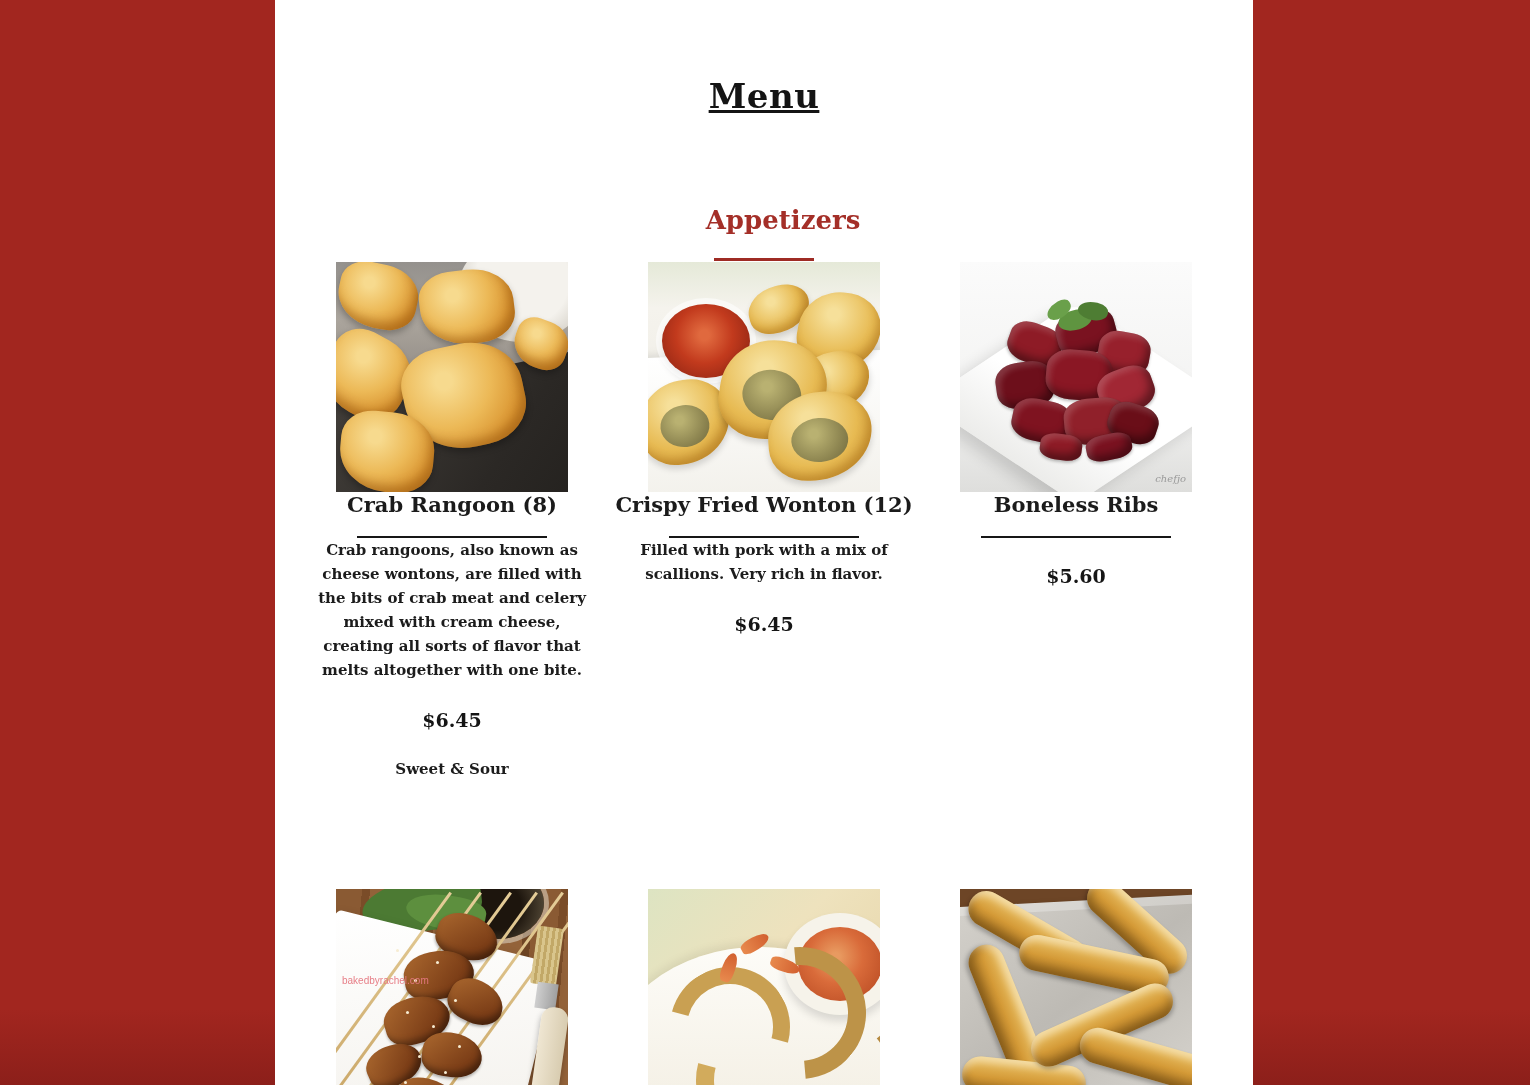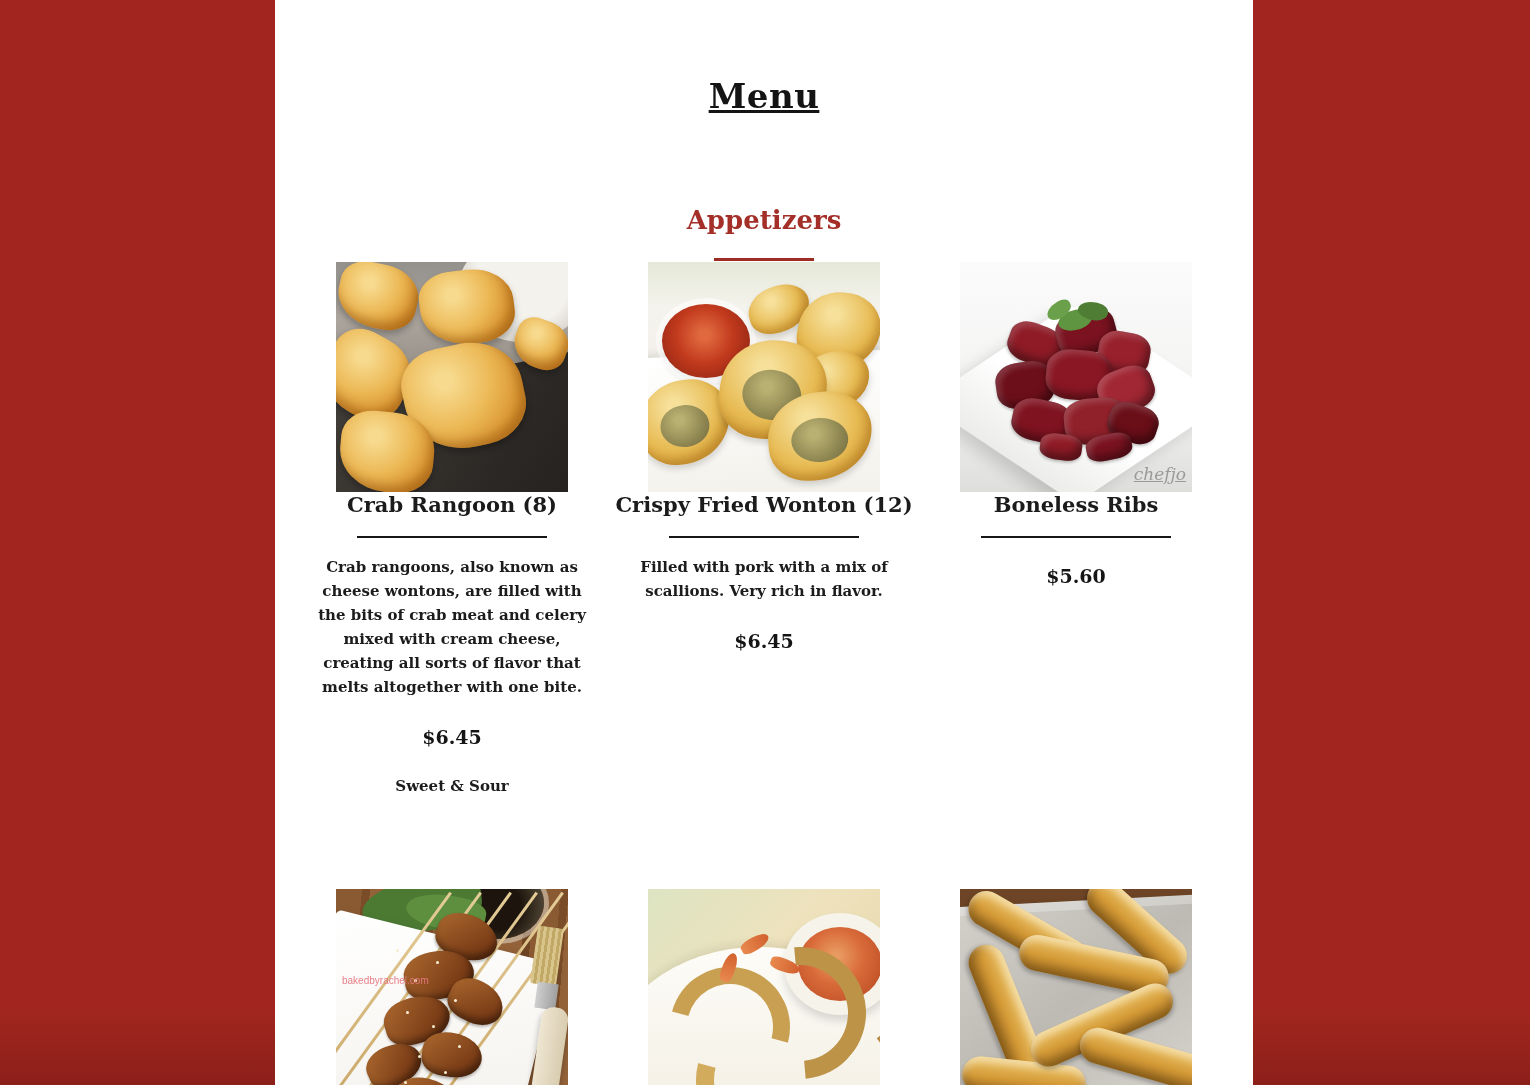--- a/index.html
+++ b/index.html
@@ -14,33 +14,33 @@
   .disclaimer{
     position:absolute;left:12px;top:4px;width:430px;margin:0;
     font-family:"Liberation Sans",sans-serif;font-size:15px;line-height:20px;color:#666664;
   }
   .menu-title{
     position:absolute;top:76px;left:0;width:100%;margin:0;text-align:center;
     font-size:34px;font-weight:bold;color:#141414;letter-spacing:.5px;text-decoration:underline;
   }
   .section-title{
     position:absolute;top:205px;left:0;width:100%;margin:0;text-align:center;
-    font-size:26px;font-weight:bold;color:#a42f28;
+    font-size:26px;font-weight:bold;color:#a42f28;padding-left:19px;
   }
   .section-divider{
     position:absolute;top:258px;left:50%;margin-left:-50px;width:100px;height:3px;background:#9e2b24;
   }
   .row{position:absolute;left:0;width:100%;display:flex;justify-content:center;}
   .row1{top:262px;}
   .row2{top:889px;}
   .col{width:312px;display:flex;flex-direction:column;align-items:center;}
   .photo{width:232px;height:230px;position:relative;overflow:hidden;background:#ddd;}
   .item-title{font-size:21px;font-weight:bold;color:#1b1b1b;text-align:left;white-space:nowrap;}
   .item-divider{margin-top:19px;width:190px;height:2px;background:#161616;}
-  .item-desc{margin-top:17px;width:274px;font-size:15px;line-height:24px;font-weight:bold;color:#1c1c1c;text-align:center;}
+  .item-desc{width:274px;font-size:15px;line-height:24px;font-weight:bold;color:#1c1c1c;text-align:center;}
   .item-price{margin-top:27px;font-size:19px;font-weight:bold;color:#151515;}
   .item-note{margin-top:29px;font-size:15px;font-weight:bold;color:#1c1c1c;}
 
   
   .s{position:absolute;}
 
   
   .p1{background:linear-gradient(180deg,#94918d 0%,#aba59d 25%,#8e8881 55%,#6f6a62 100%);}
   .bowl1{right:-18px;top:-26px;width:128px;height:106px;border-radius:50%;
     background:radial-gradient(ellipse at 50% 42%,#f4f2ed 52%,#dbd7cf 74%,#b7b2a8 100%);}
@@ -90,21 +90,21 @@
   .rF{left:138px;top:106px;width:56px;height:44px;transform:rotate(-20deg);background:#a12734;}
   .rG{left:52px;top:138px;width:60px;height:42px;transform:rotate(12deg);background:#7f1320;}
   .rH{left:104px;top:136px;width:64px;height:46px;transform:rotate(-5deg);background:#90202a;}
   .rI{left:148px;top:142px;width:50px;height:38px;transform:rotate(18deg);background:#6a0e18;}
   .rJ{left:80px;top:172px;width:42px;height:26px;transform:rotate(8deg);background:#8e1b26;}
   .rK{left:126px;top:172px;width:46px;height:26px;transform:rotate(-12deg);background:#7a1220;}
   .grn{border-radius:60% 40% 55% 45%;}
   .g3a{left:98px;top:48px;width:34px;height:20px;transform:rotate(-10deg);background:#5f9440;}
   .g3b{left:118px;top:40px;width:30px;height:18px;transform:rotate(15deg);background:#4e7d33;}
   .g3c{left:86px;top:40px;width:26px;height:16px;transform:rotate(-30deg);background:#6aa04a;}
-  .wm3{right:6px;bottom:8px;font-style:italic;color:#9a9a9a;font-size:17px;text-decoration:underline;}
+  .wm3{right:6px;bottom:8px;font-style:italic;color:#9a9a9a;font-size:10px;}
 
   
   .p4{background:repeating-linear-gradient(95deg,#8a5a33 0 26px,#7a4c28 26px 34px,#936239 34px 58px,#6e4423 58px 66px);}
   .plate4{left:-34px;top:44px;width:228px;height:260px;background:linear-gradient(160deg,#ffffff,#f0ede6);
     transform:rotate(14deg);border-radius:6px;box-shadow:0 6px 12px rgba(0,0,0,.28);}
   .stick{width:3px;height:290px;top:-24px;background:linear-gradient(180deg,#e5cd98,#c7a261);transform:rotate(36deg);}
   .k1{left:28px;}.k2{left:58px;}.k3{left:88px;}.k4{left:114px;}.k5{left:140px;}.k6{left:168px;}
   .meat{background:linear-gradient(135deg,#a5632c 10%,#7c3e17 70%,#5e2c0f 100%);
     border-radius:45% 55% 50% 40%;box-shadow:inset -3px -5px 6px rgba(0,0,0,.35),0 2px 3px rgba(0,0,0,.3);}
   .m1{left:100px;top:26px;width:62px;height:44px;transform:rotate(18deg);}

